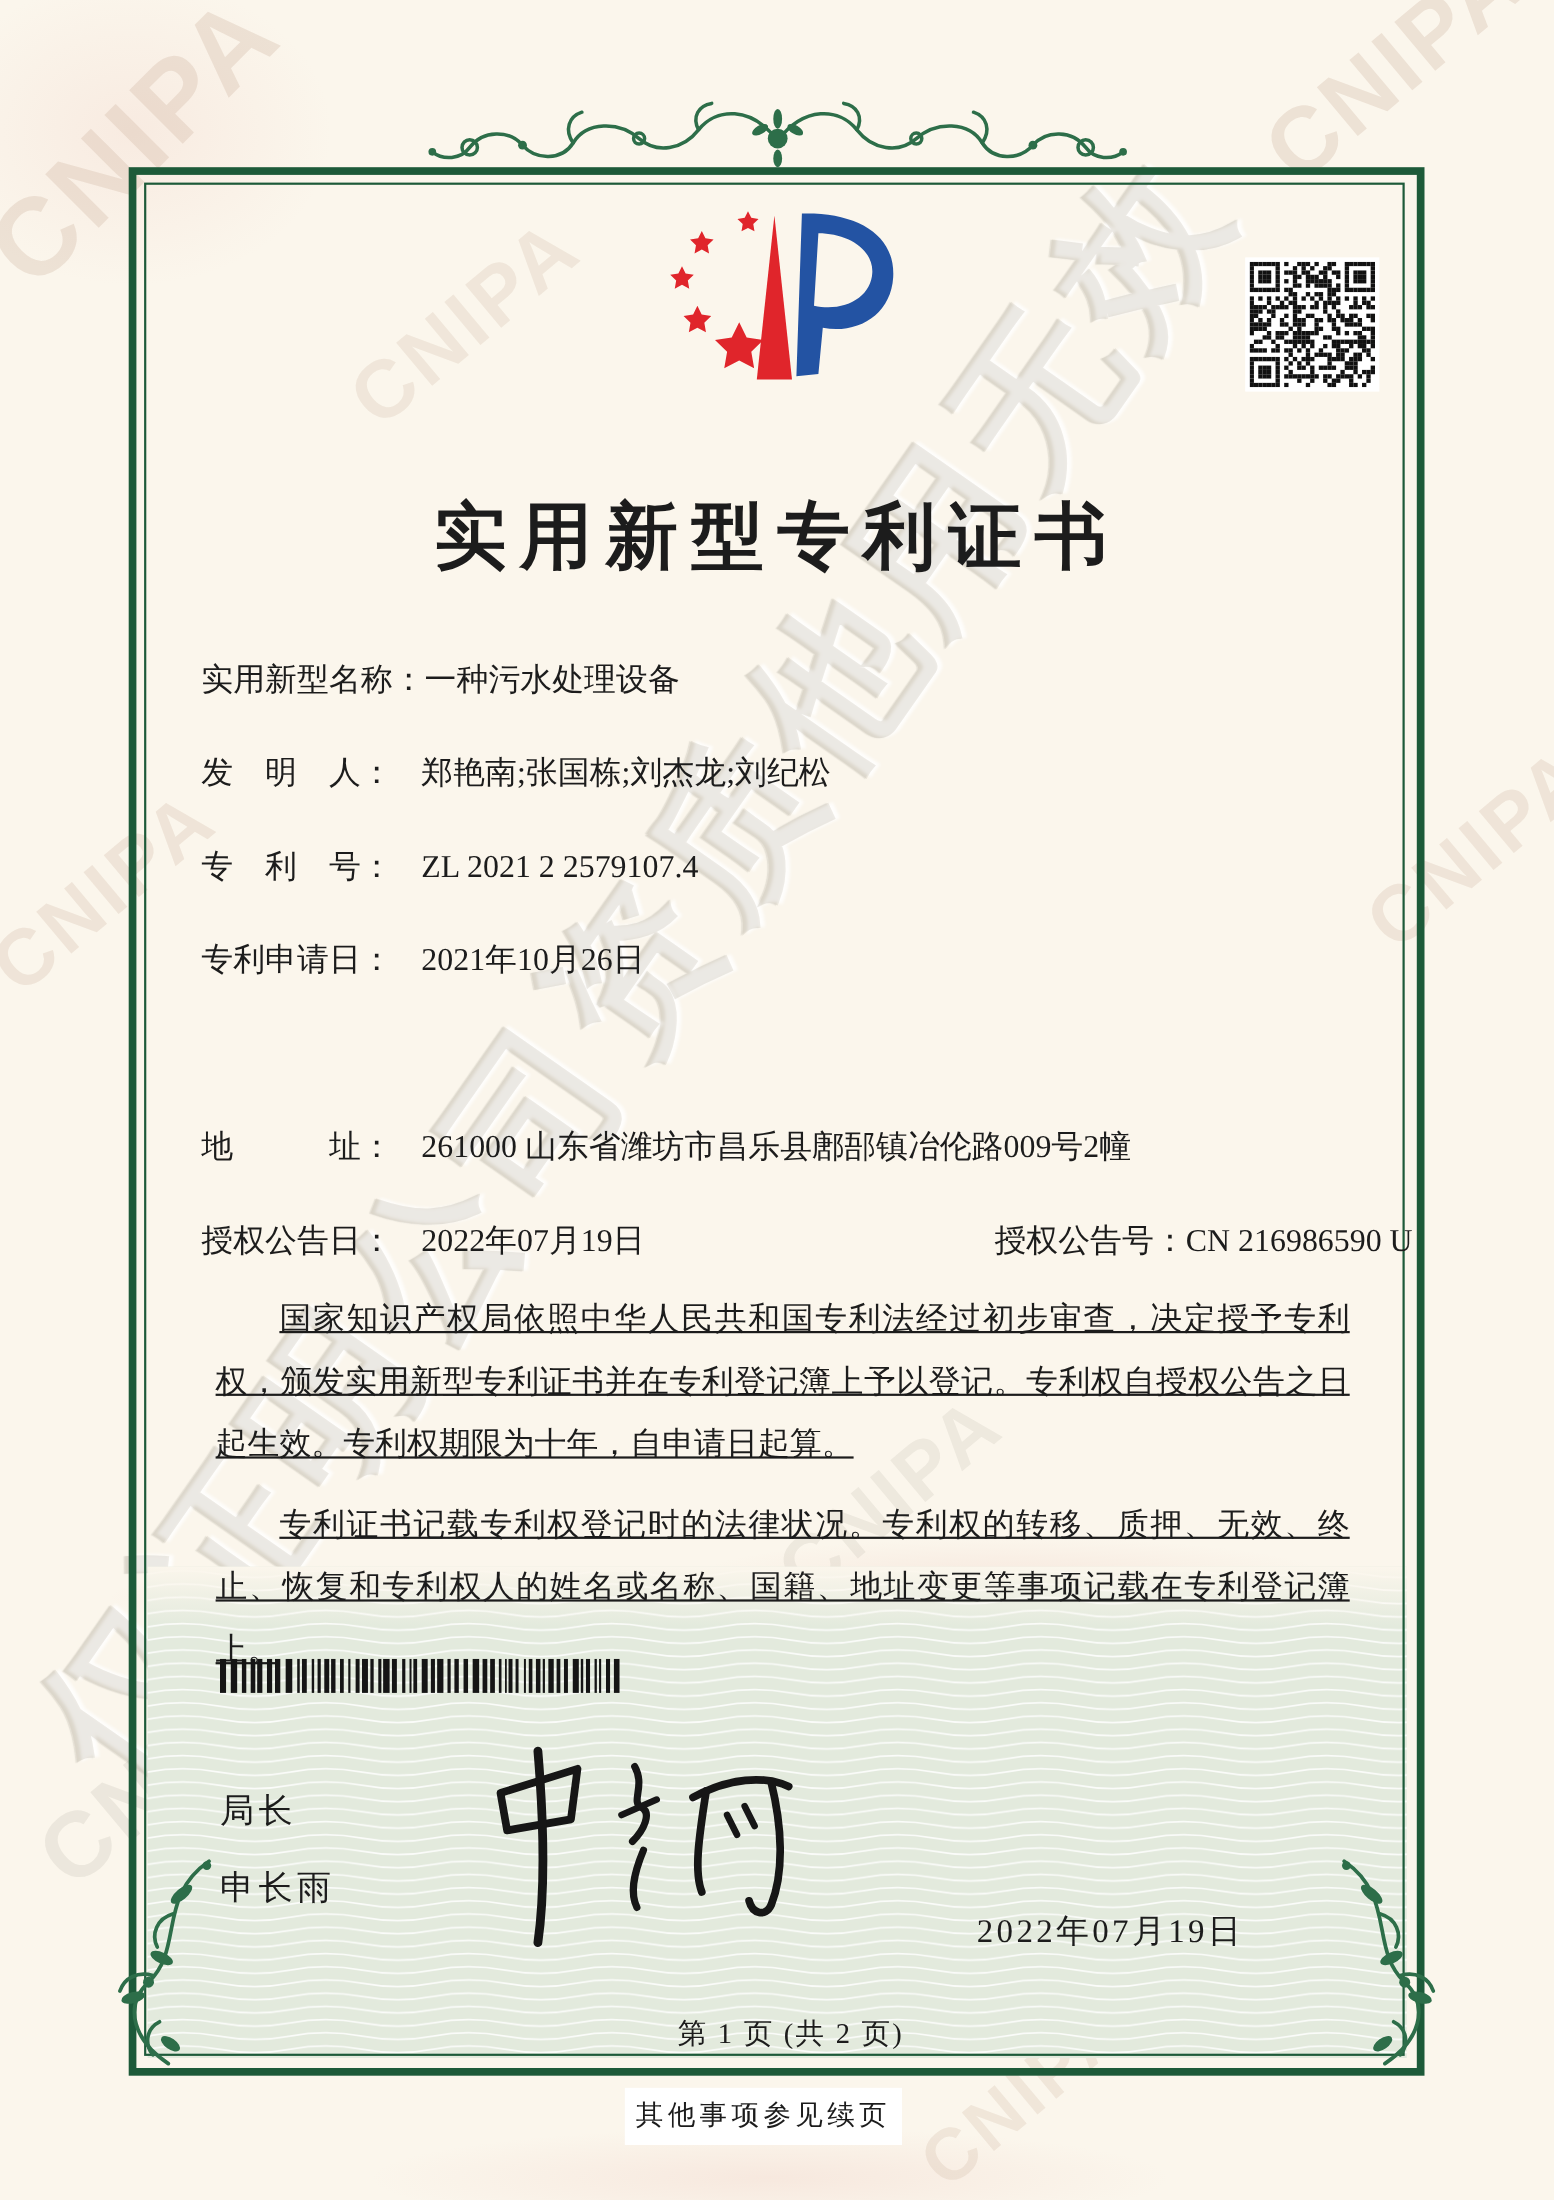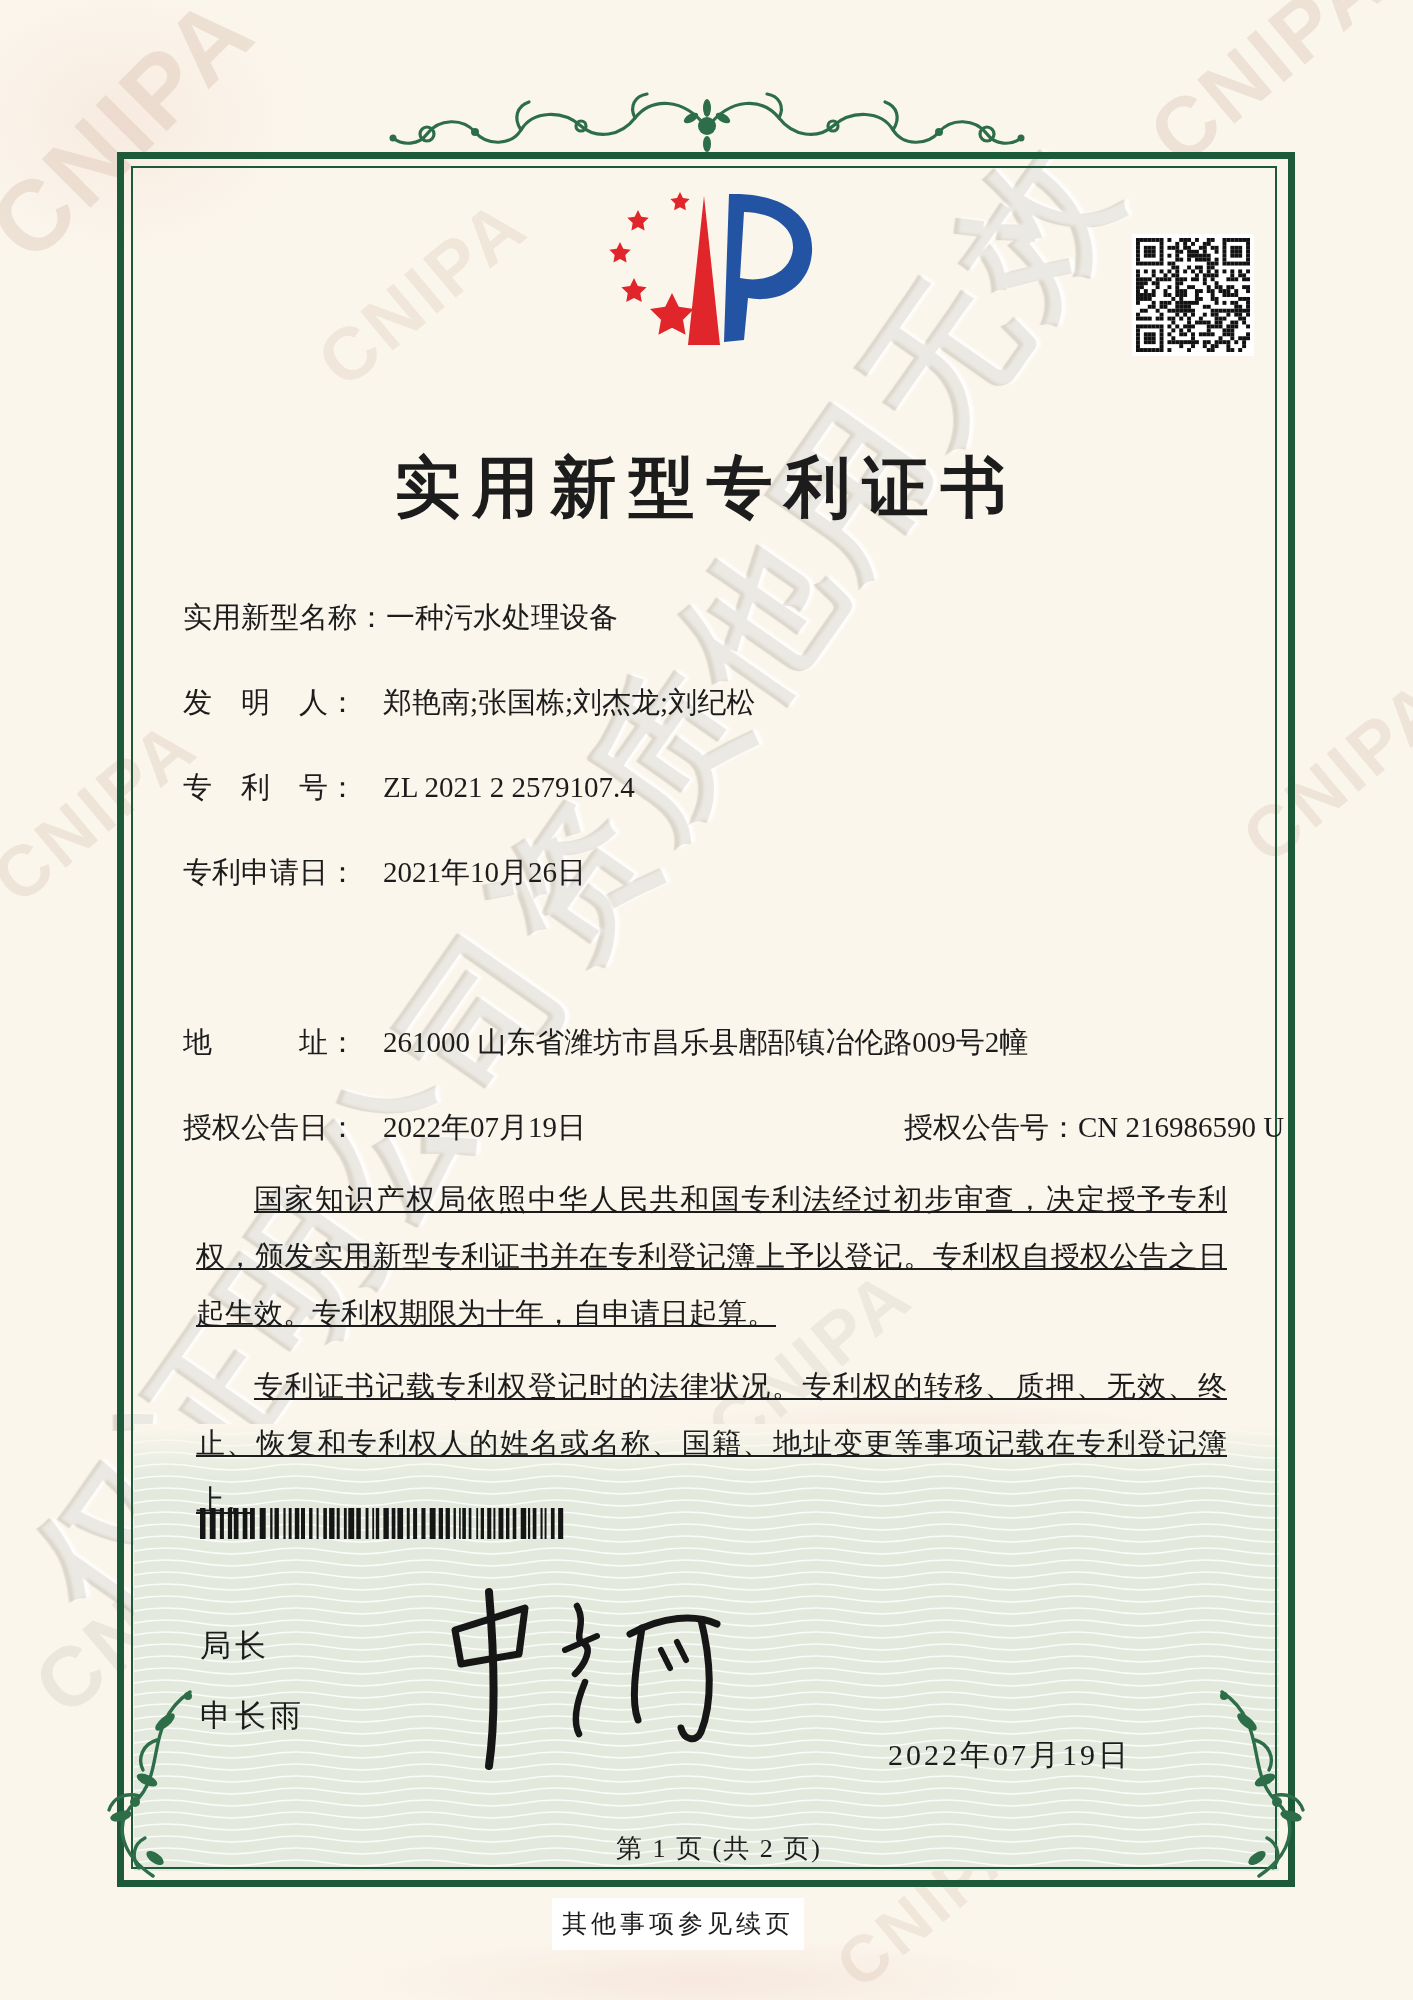--- a/index.html
+++ b/index.html
@@ -61,21 +61,21 @@
   .paras{position:absolute;left:180px;top:1155px;width:1063px;font-size:29px;line-height:57px;
          text-align:justify;}
   .paras p{margin:16px;text-indent:58px;text-decoration:underline;}
   
   .barcode{position:absolute;left:200px;top:1508px;width:366px;height:31px;}
   .signer-title{position:absolute;left:200px;top:1625px;font-size:31px;letter-spacing:4px;}
   .signer-name{position:absolute;left:200px;top:1695px;font-size:31px;letter-spacing:4px;}
   .signature{position:absolute;left:425px;top:1580px;width:310px;height:200px;}
   .issue-date{position:absolute;left:888px;top:1735px;font-size:30px;letter-spacing:3px;}
   .page-info{position:absolute;left:0;top:1831px;width:1350px;text-align:center;font-size:26px;letter-spacing:2px;margin-left:44px;}
-  .cont-note{position:absolute;left:552px;top:1898px;width:252px;height:52px;line-height:52px;
+  .cont-note{position:absolute;left:568px;top:1898px;width:252px;height:52px;line-height:52px;
              background:#ffffff;text-align:center;font-size:25px;letter-spacing:4px;}
   .ornament{position:absolute;}
   .orn-top{left:383px;top:88px;width:648px;height:76px;}
   .orn-bl{left:95px;top:1688px;width:105px;height:192px;}
   .orn-br{left:1212px;top:1688px;width:105px;height:192px;transform:scaleX(-1);}
 </style>
 </head>
 <body>
 
 <div class="page">

